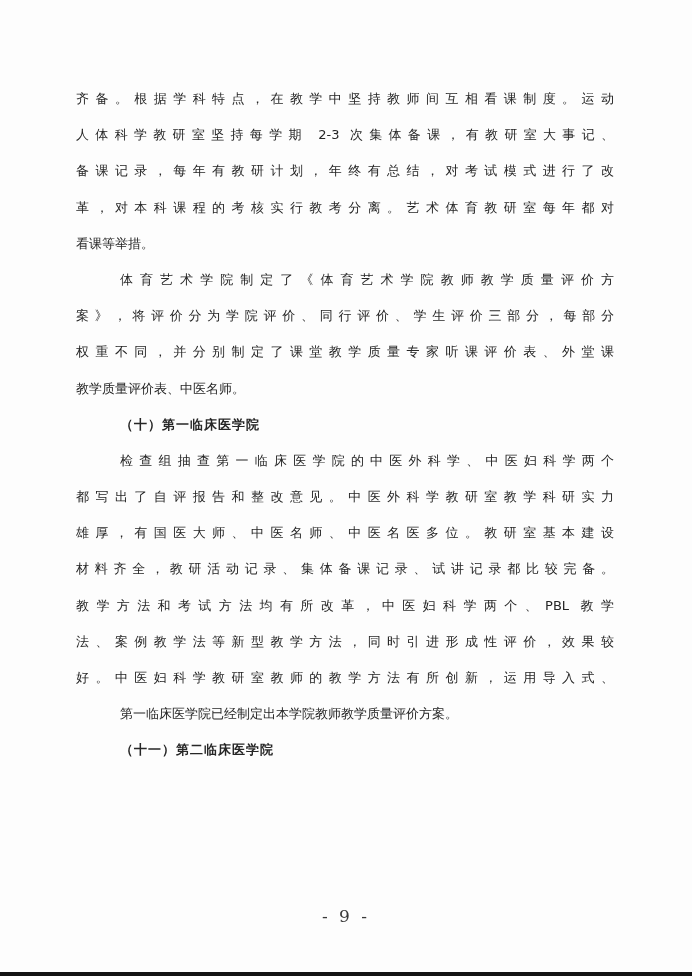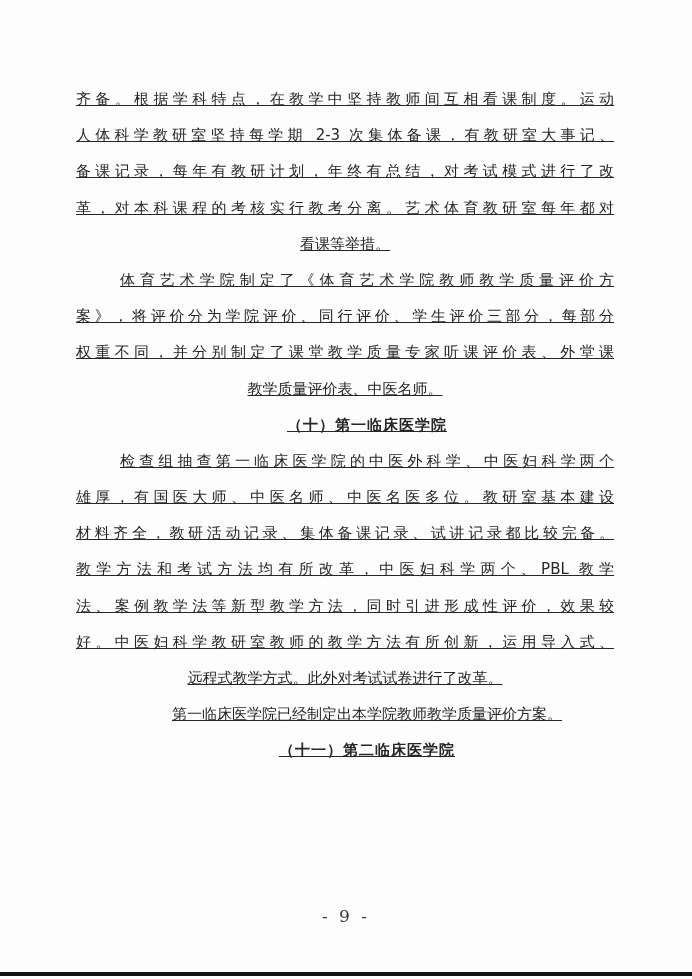--- a/index.html
+++ b/index.html
@@ -14,28 +14,27 @@
     background: #fdfdfd;
     overflow: hidden;
     font-family: "DejaVu Sans", sans-serif;
   }
   .text-block {
     position: absolute;
     left: 76px;
     top: 81px;
     width: 538px;
     color: #262626;
-    font-size: 15px;
-    text-decoration: underline;
+    font-size: 13px;
   }
   .line {
     height: 36.2px;
     line-height: 36.2px;
     overflow: hidden;
-    text-align: center;
+    text-align: left;
     white-space: normal;
   }
   .line.justify {
     text-align: justify;
     text-align-last: justify;
   }
   .line.indent {
     padding-left: 44px;
   }
   .line.heading {
@@ -72,24 +71,24 @@
       <div class="line justify">人体科学教研室坚持每学期 2-3 次集体备课，有教研室大事记、</div>
       <div class="line justify">备课记录，每年有教研计划，年终有总结，对考试模式进行了改</div>
       <div class="line justify">革，对本科课程的考核实行教考分离。艺术体育教研室每年都对</div>
       <div class="line">看课等举措。</div>
       <div class="line justify indent">体育艺术学院制定了《体育艺术学院教师教学质量评价方</div>
       <div class="line justify">案》，将评价分为学院评价、同行评价、学生评价三部分，每部分</div>
       <div class="line justify">权重不同，并分别制定了课堂教学质量专家听课评价表、外堂课</div>
       <div class="line">教学质量评价表、中医名师。</div>
       <div class="line heading indent">（十）第一临床医学院</div>
       <div class="line justify indent">检查组抽查第一临床医学院的中医外科学、中医妇科学两个</div>
+      <div class="line justify">都写出了自评报告和整改意见。中医外科学教研室教学科研实力</div>
       <div class="line justify">雄厚，有国医大师、中医名师、中医名医多位。教研室基本建设</div>
       <div class="line justify">材料齐全，教研活动记录、集体备课记录、试讲记录都比较完备。</div>
       <div class="line justify">教学方法和考试方法均有所改革，中医妇科学两个、PBL 教学</div>
       <div class="line justify">法、案例教学法等新型教学方法，同时引进形成性评价，效果较</div>
       <div class="line justify">好。中医妇科学教研室教师的教学方法有所创新，运用导入式、</div>
-      <div class="line">远程式教学方式。此外对考试试卷进行了改革。</div>
       <div class="line indent">第一临床医学院已经制定出本学院教师教学质量评价方案。</div>
       <div class="line heading indent">（十一）第二临床医学院</div>
     </div>
   <div class="footer">- 9 -</div>
   <div class="scan-edge"></div>
 </div>
 
 </body></html>

